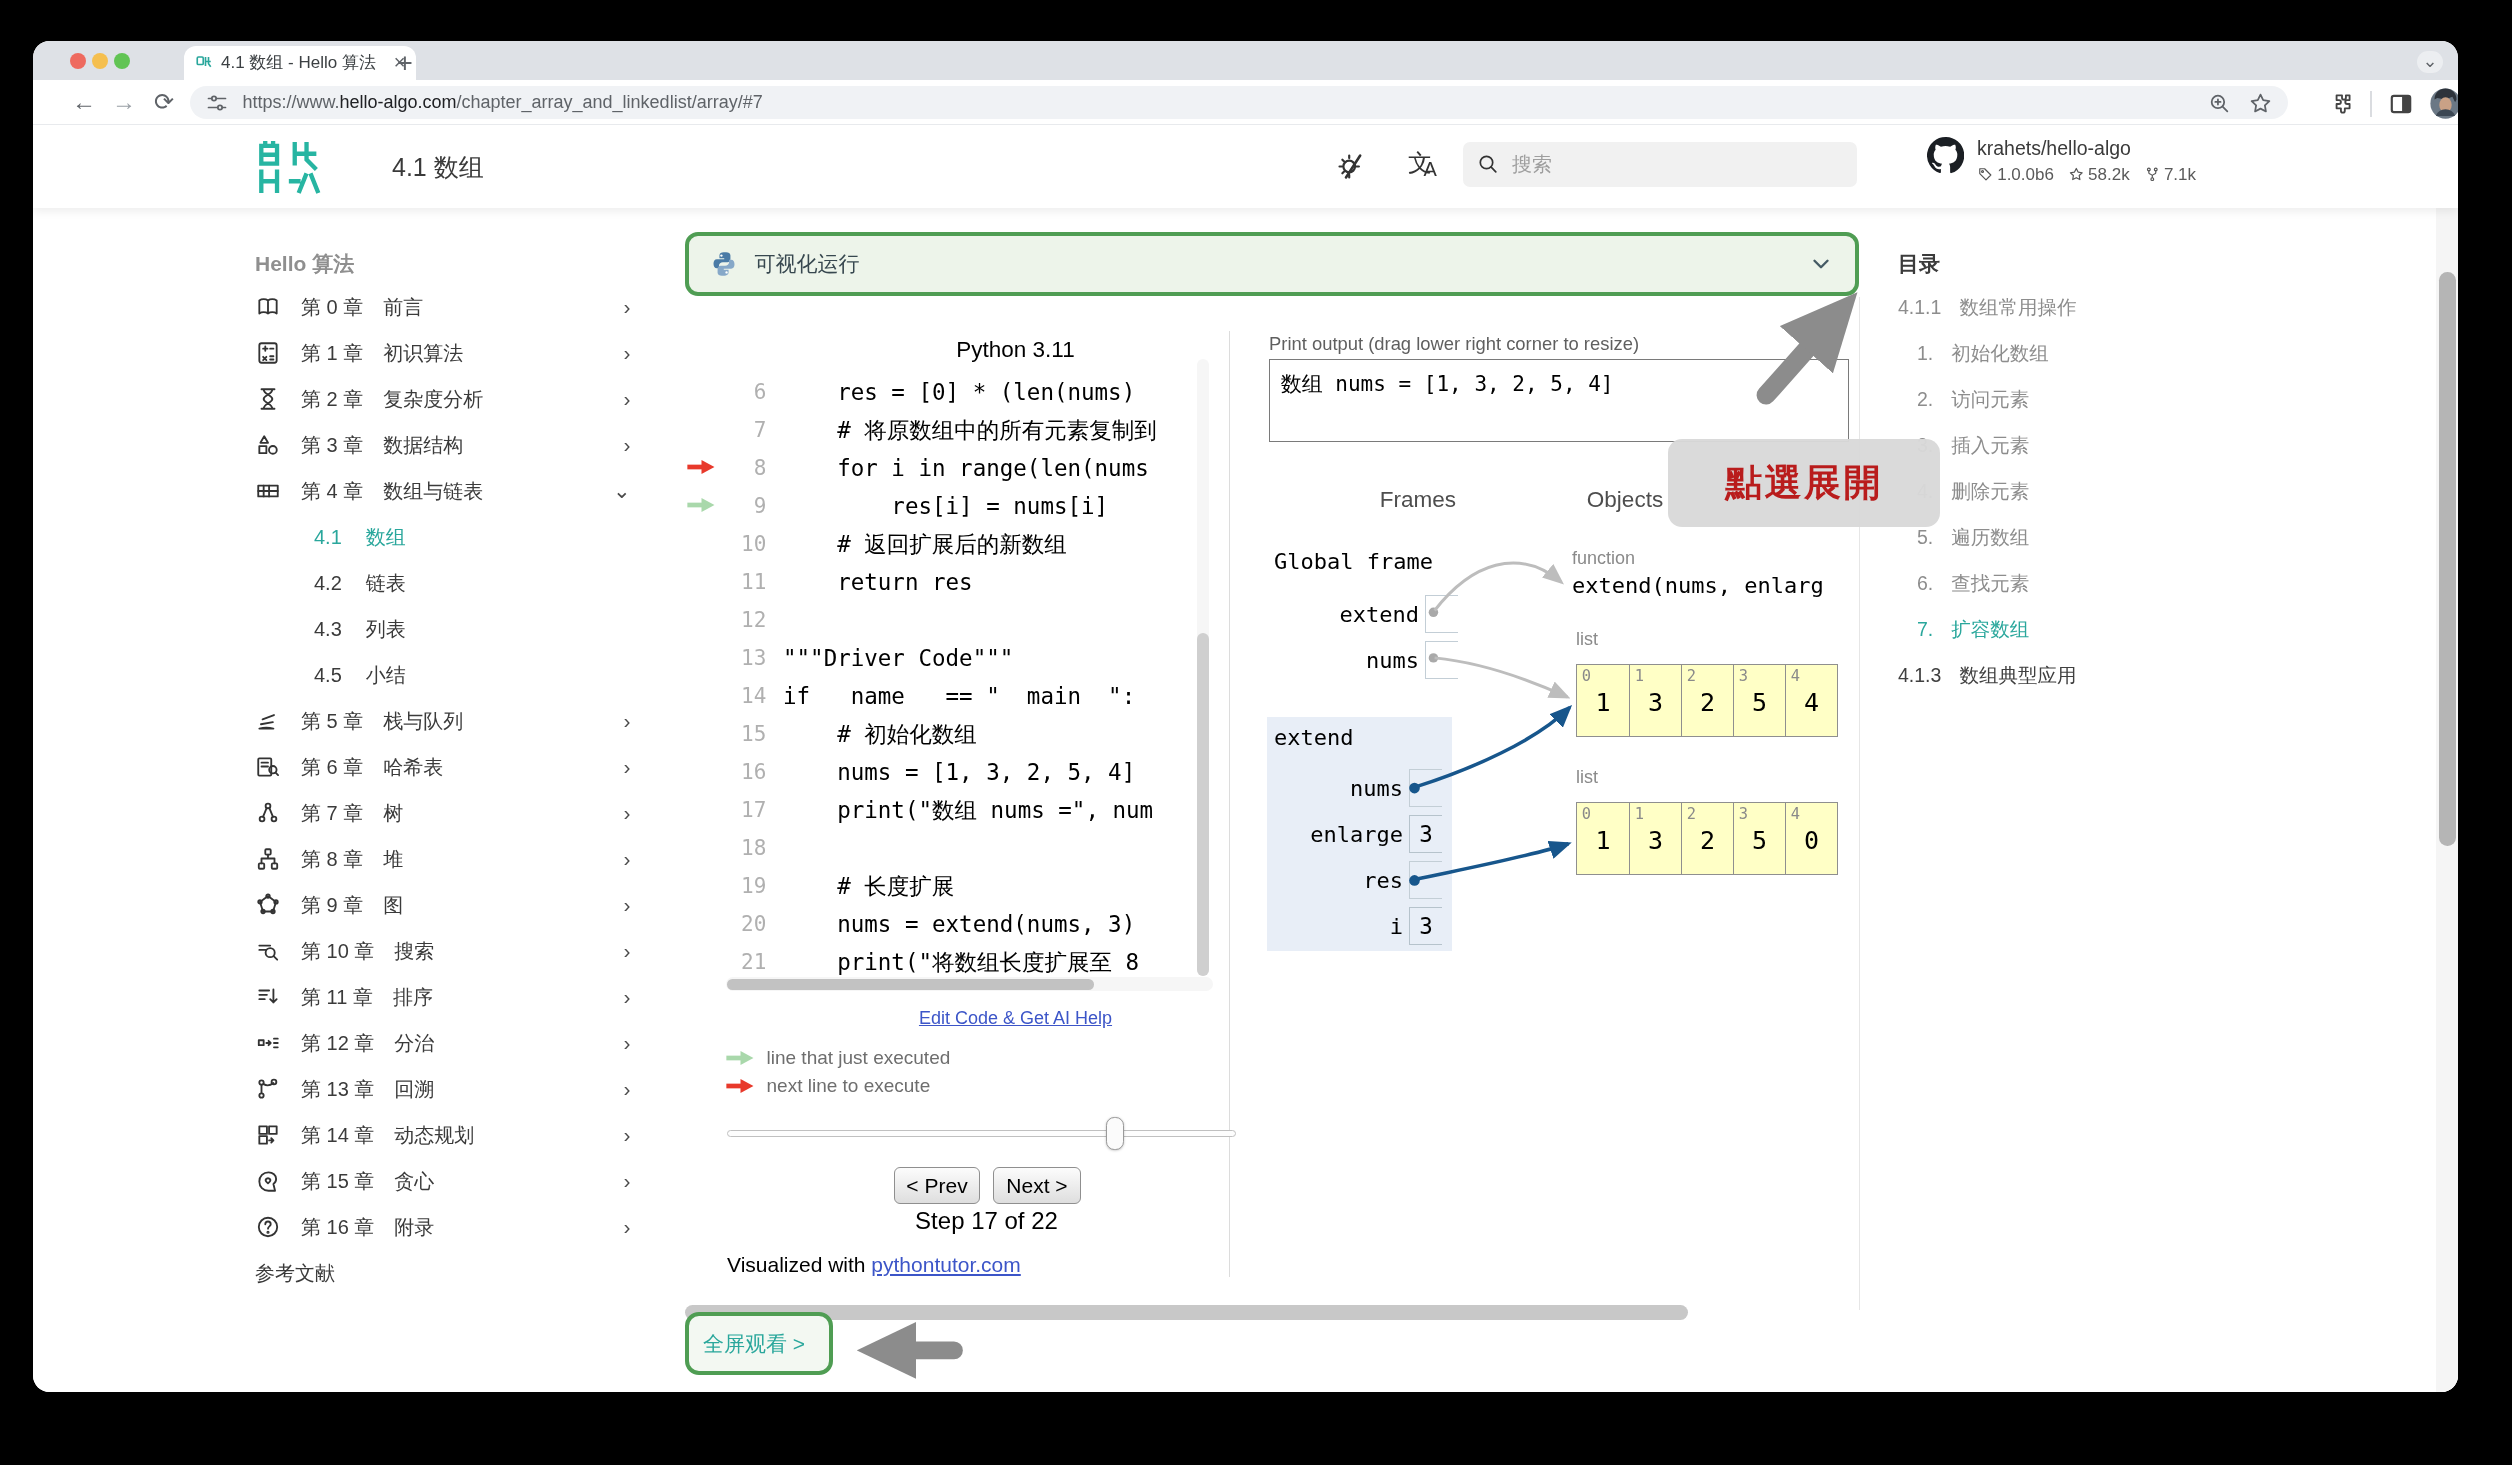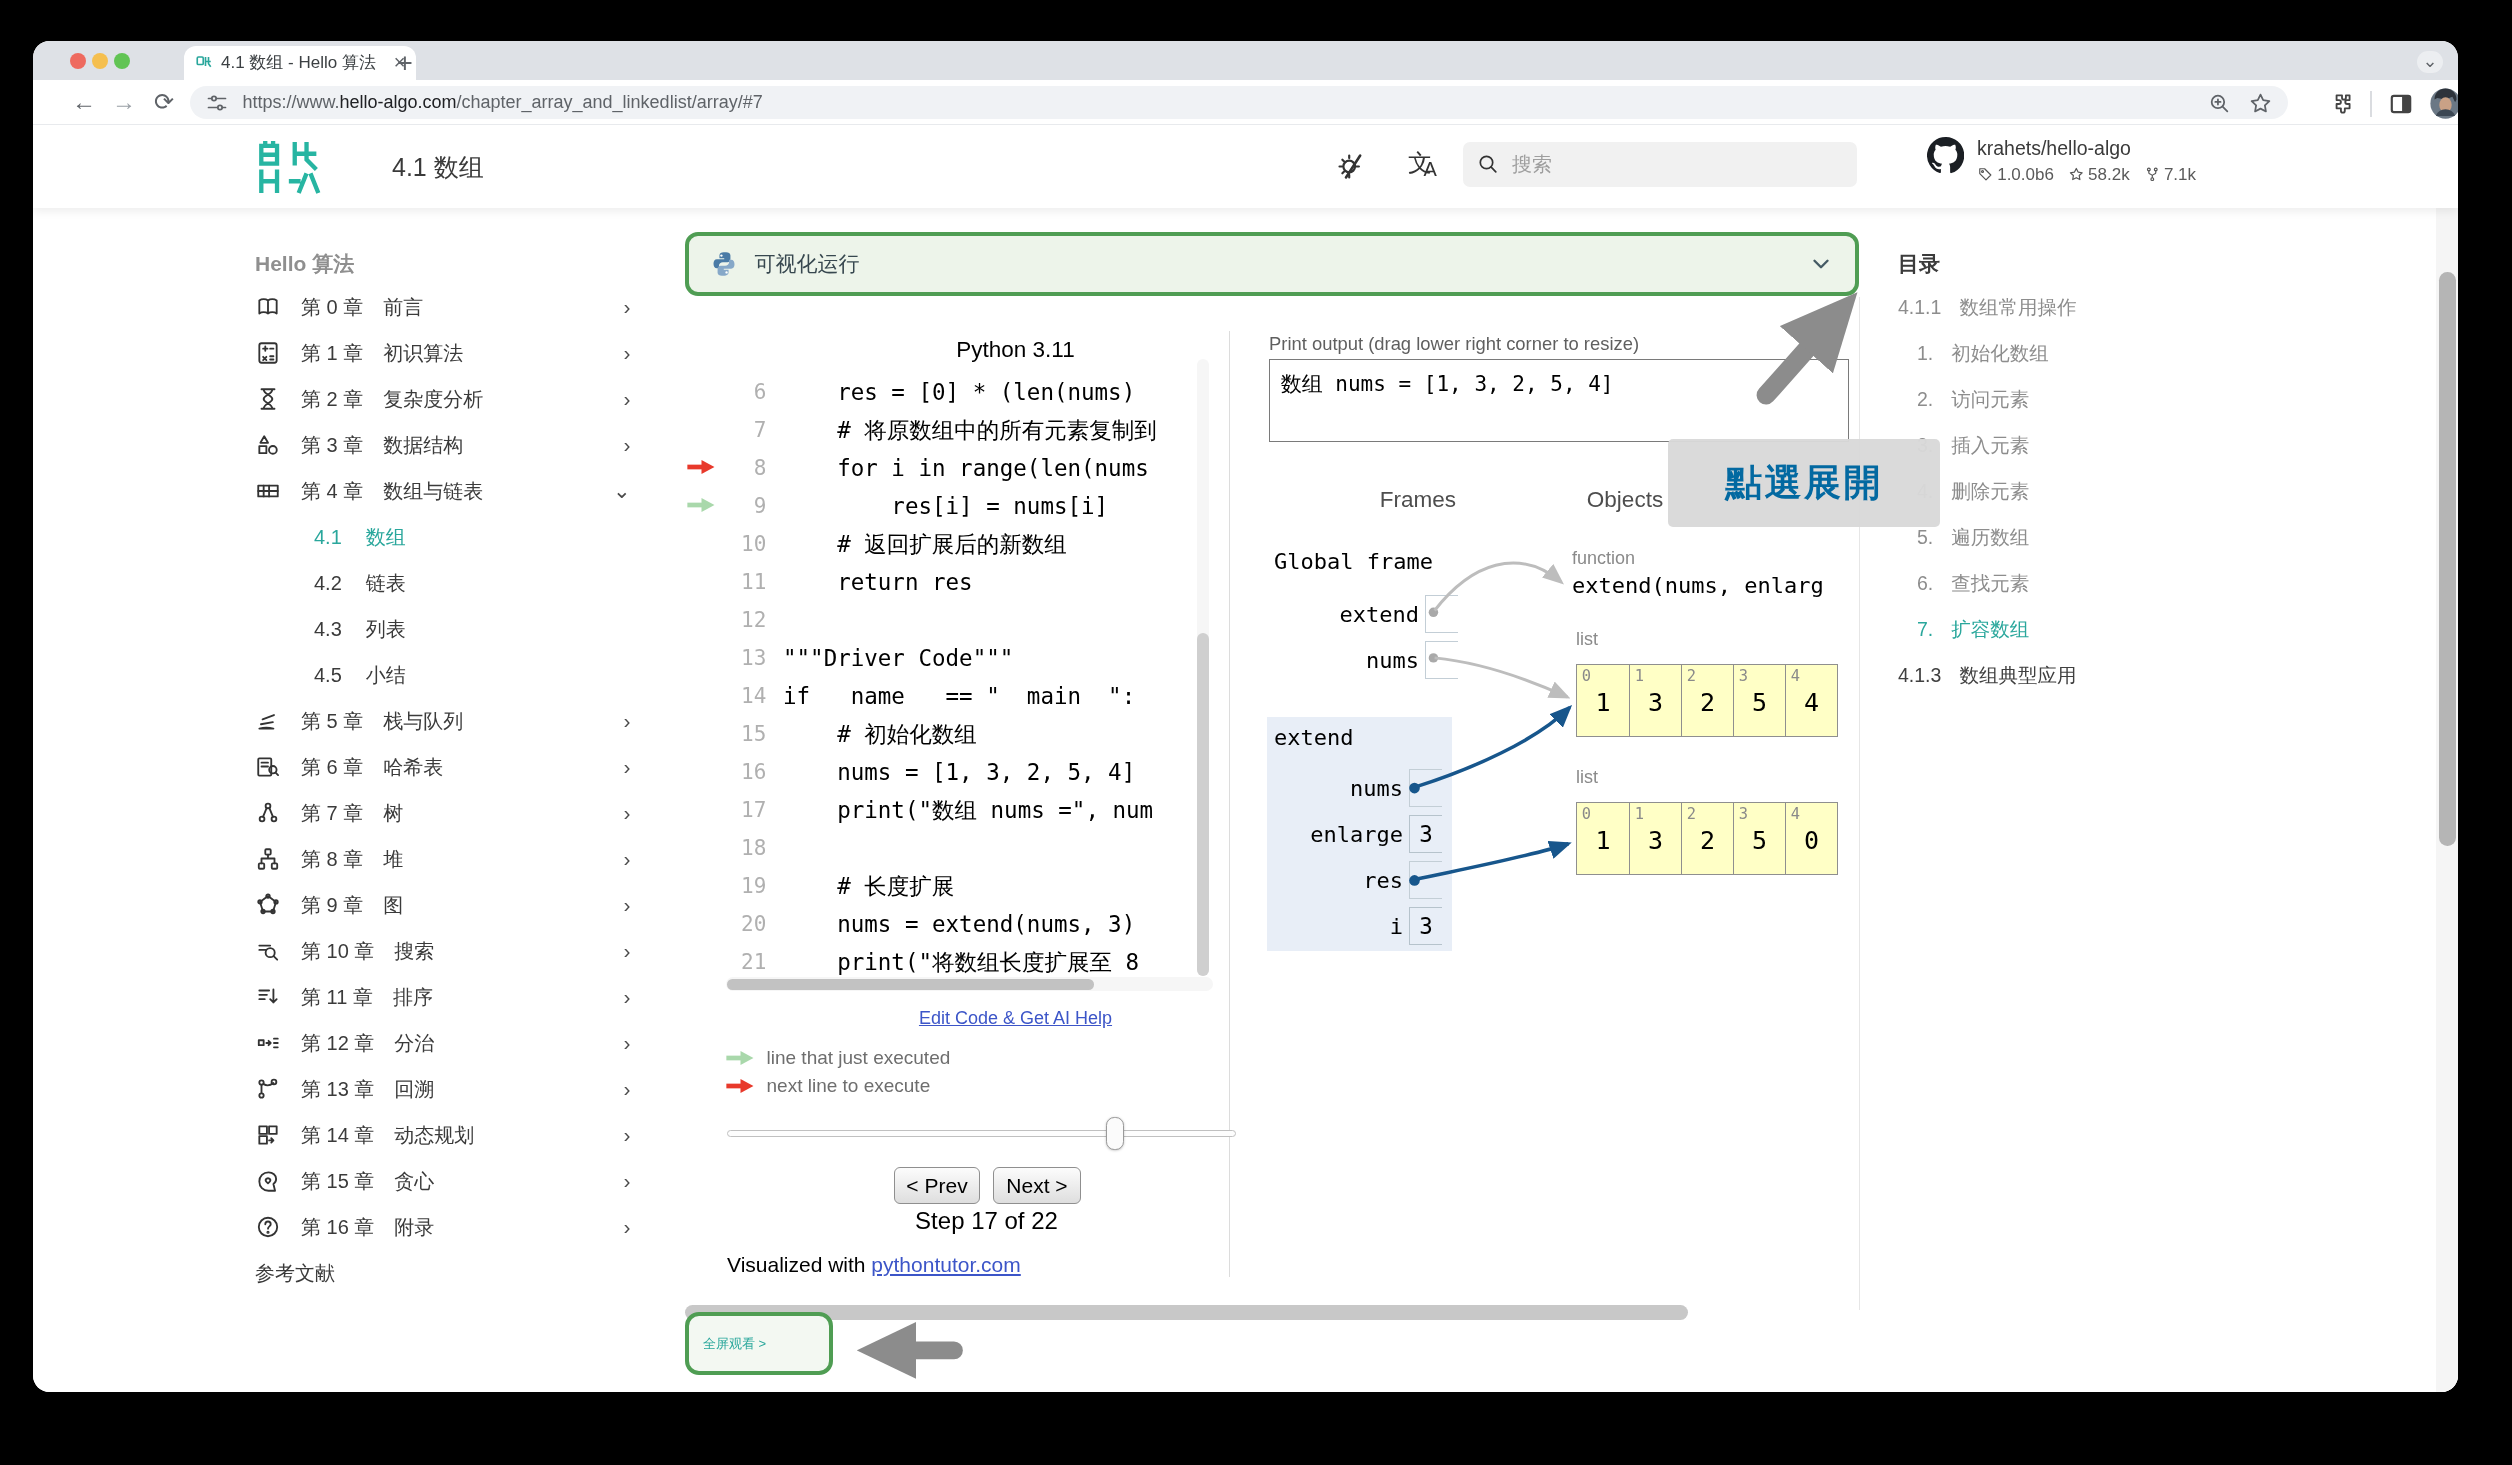--- a/index.html
+++ b/index.html
@@ -157,25 +157,25 @@
   .ptcell .idx { position:absolute; left:4.7px; top:2.4px; font:15.4px "DejaVu Sans Mono", monospace; color:#8a8a8a; }
   .ptcell .val { position:absolute; left:0; right:0; top:22.5px; text-align:center;
                  font:25px "DejaVu Sans Mono", monospace; color:#000; }
 
   .iframe-hscroll { position:absolute; left:652px; top:1180px; width:1003px; height:15.4px;
                     background:#c8c8c8; border-radius:7.7px; z-index:10; }
 
   .fsbox { position:absolute; left:652px; top:1187px; width:148px; height:63px;
            border:4.7px solid #4f9d53; border-radius:14px; background:#f3f8f2;
            display:flex; align-items:center; padding-left:14px; z-index:35; }
-  .fsbox span { font-size:13px; color:#2aa79c; }
-
-  .callout { position:absolute; background:rgba(216,216,216,.96); border-radius:5px;
+  .fsbox span { font-size:21px; color:#2aa79c; }
+
+  .callout { position:absolute; background:rgba(216,216,216,.96); border-radius:14px;
              display:flex; align-items:center; justify-content:center;
-             color:#0369a1; font-weight:bold; z-index:30; letter-spacing:2.4px;font-family:Liberation Serif, serif; }
+             color:#b91c1c; font-weight:bold; z-index:30; letter-spacing:2.4px;font-family:Liberation Serif, serif; }
   .callout.expand { left:1635px; top:314px; width:272px; height:88px; font-size:37px; }
   .callout.fullscreen { left:962px; top:1192px; width:269px; height:75px; font-size:36px; }
 
   .overlay { position:absolute; left:0; top:0; z-index:25; pointer-events:none; }
 
   .page-vscroll-track { position:absolute; right:0; top:0; width:22.5px; height:1267px; background:#f5f5f5; }
   .page-vscroll-thumb { position:absolute; right:2.4px; top:147px; width:16.6px; height:574px;
                         background:#b5b5b5; border-radius:8.3px; }
   svg.stroke { fill:none; stroke:currentColor; stroke-width:1.7; stroke-linecap:round; stroke-linejoin:round; }
 </style>

